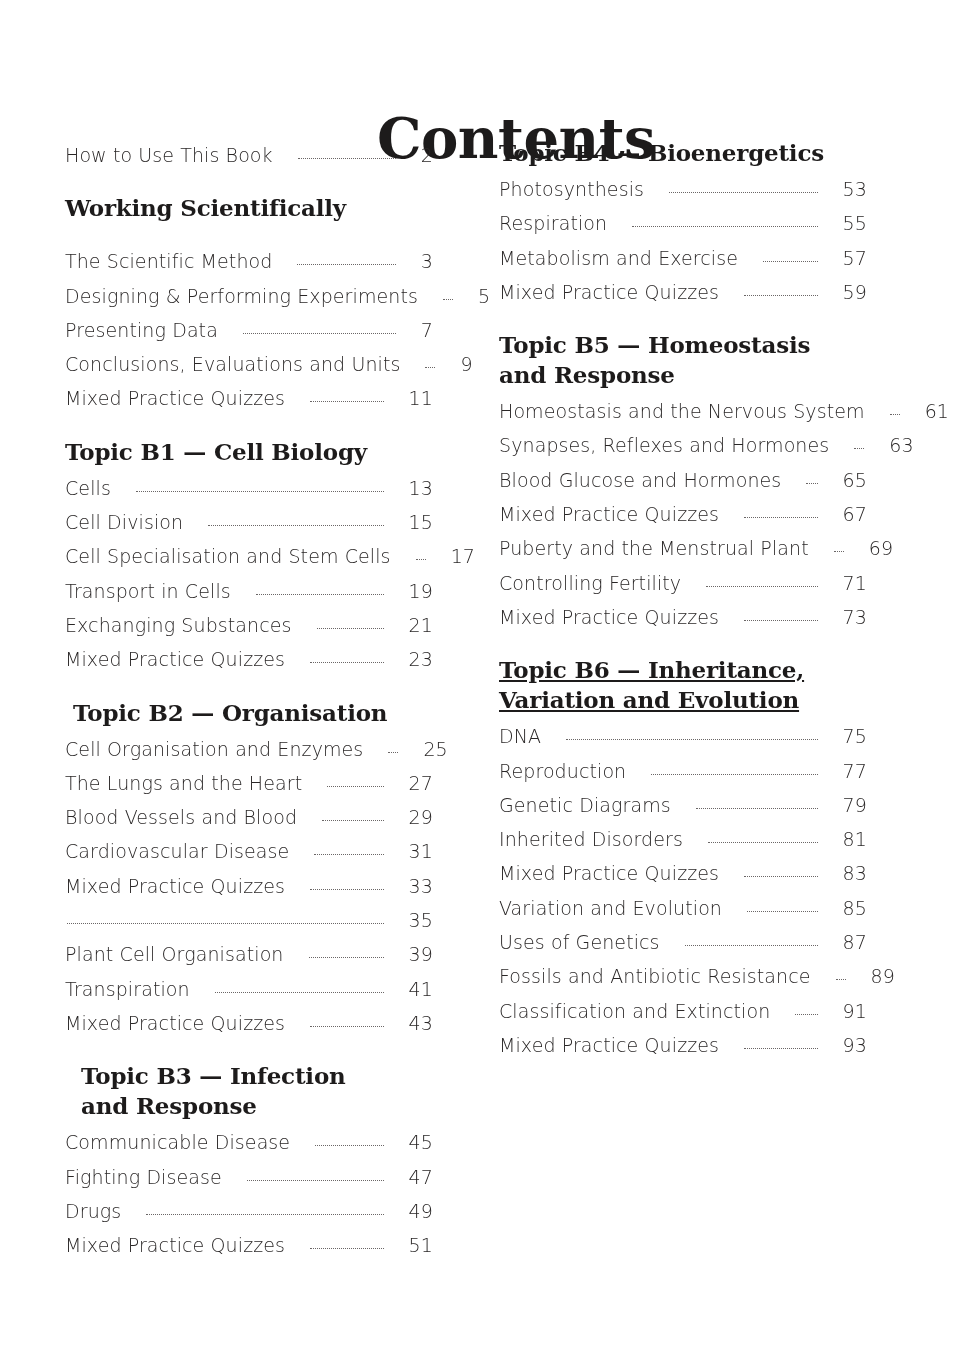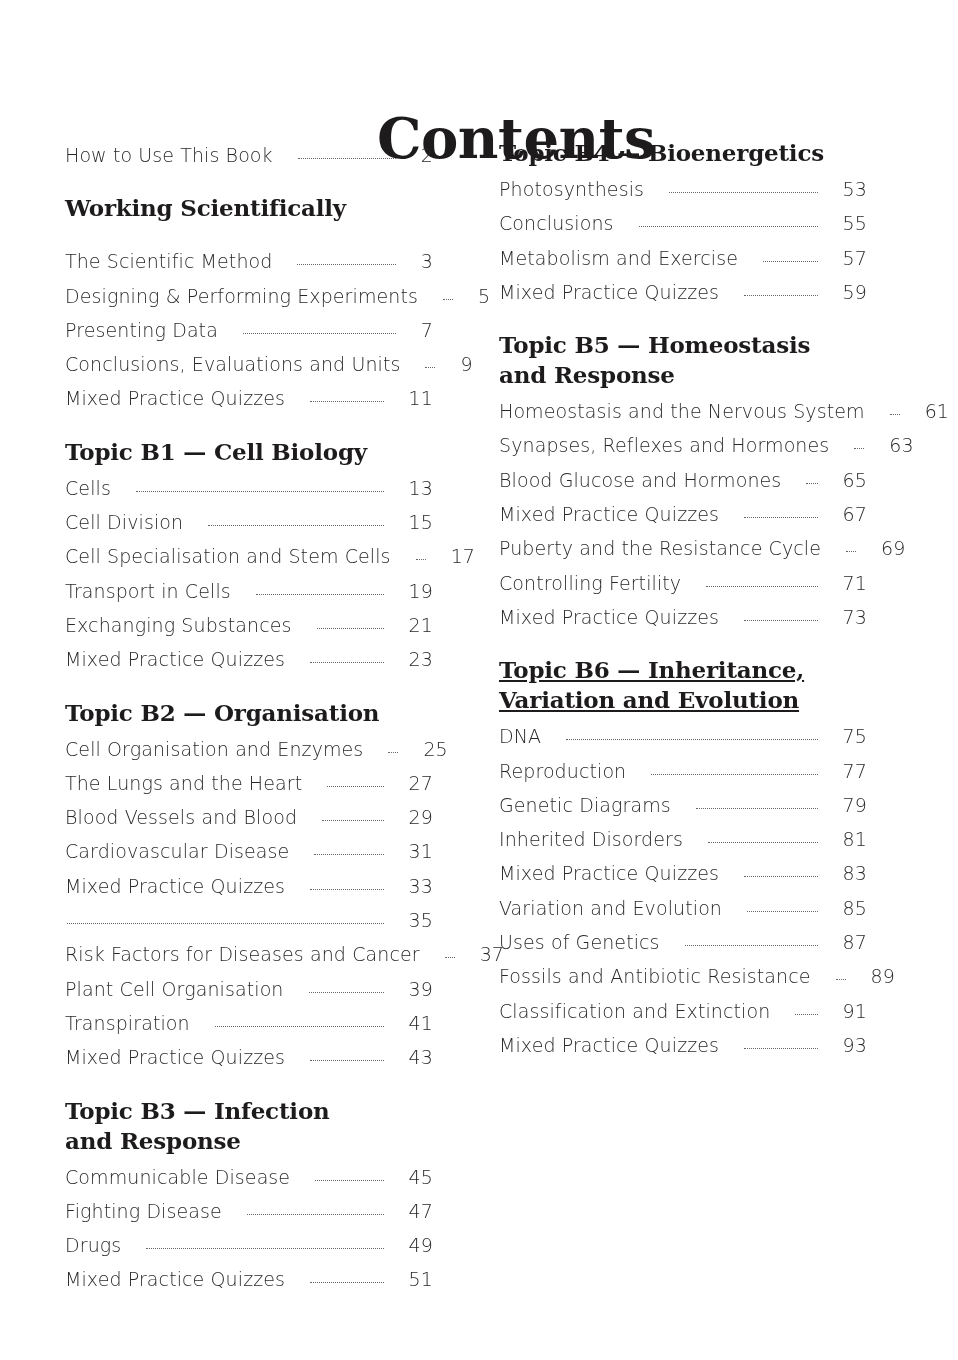--- a/index.html
+++ b/index.html
@@ -98,21 +98,21 @@
           <span class="dots"></span>
           <span class="page">21</span>
         </div>
         <div class="row">
           <span class="label">Mixed Practice Quizzes</span>
           <span class="dots"></span>
           <span class="page">23</span>
         </div>
       </div>
       <div class="section">
-        <h2 class="heading" style="margin: 0px 0px 4px;">Topic B2 — Organisation</h2>
+        <h2 class="heading" style="margin: 0px 8px 4px;">Topic B2 — Organisation</h2>
         <div class="row">
           <span class="label">Cell Organisation and Enzymes</span>
           <span class="dots"></span>
           <span class="page">25</span>
         </div>
         <div class="row">
           <span class="label">The Lungs and the Heart</span>
           <span class="dots"></span>
           <span class="page">27</span>
         </div>
@@ -129,42 +129,37 @@
         <div class="row">
           <span class="label">Mixed Practice Quizzes</span>
           <span class="dots"></span>
           <span class="page">33</span>
         </div>
         <div class="row">
           <span class="dots"></span>
           <span class="page">35</span>
         </div>
         <div class="row">
-          <span class="label">Risk Factors for Diseases and Cancer</span>
-          <span class="dots"></span>
-          <span class="page">37</span>
-        </div>
-        <div class="row">
           <span class="label">Plant Cell Organisation</span>
           <span class="dots"></span>
           <span class="page">39</span>
         </div>
         <div class="row">
           <span class="label">Transpiration</span>
           <span class="dots"></span>
           <span class="page">41</span>
         </div>
         <div class="row">
           <span class="label">Mixed Practice Quizzes</span>
           <span class="dots"></span>
           <span class="page">43</span>
         </div>
       </div>
       <div class="section">
-        <h2 class="heading" style="margin: 0px 0px 4px;">
+        <h2 class="heading" style="margin: 0px 16px 4px;">
           <span style="display: block;">Topic B3 — Infection</span>
           <span style="display: block;">and Response</span>
         </h2>
         <div class="row">
           <span class="label">Communicable Disease</span>
           <span class="dots"></span>
           <span class="page">45</span>
         </div>
         <div class="row">
           <span class="label">Fighting Disease</span>
@@ -188,21 +183,21 @@
 <div class="col right">
   <div id="right-sections">
       <div class="section first">
         <h2 class="heading" style="margin: 0px 0px 4px;">Topic B4 — Bioenergetics</h2>
         <div class="row">
           <span class="label">Photosynthesis</span>
           <span class="dots"></span>
           <span class="page">53</span>
         </div>
         <div class="row">
-          <span class="label">Conclusions</span>
+          <span class="label">Respiration</span>
           <span class="dots"></span>
           <span class="page">55</span>
         </div>
         <div class="row">
           <span class="label">Metabolism and Exercise</span>
           <span class="dots"></span>
           <span class="page">57</span>
         </div>
         <div class="row">
           <span class="label">Mixed Practice Quizzes</span>
@@ -229,21 +224,21 @@
           <span class="label">Blood Glucose and Hormones</span>
           <span class="dots"></span>
           <span class="page">65</span>
         </div>
         <div class="row">
           <span class="label">Mixed Practice Quizzes</span>
           <span class="dots"></span>
           <span class="page">67</span>
         </div>
         <div class="row">
-          <span class="label">Puberty and the Resistance Cycle</span>
+          <span class="label">Puberty and the Menstrual Plant</span>
           <span class="dots"></span>
           <span class="page">69</span>
         </div>
         <div class="row">
           <span class="label">Controlling Fertility</span>
           <span class="dots"></span>
           <span class="page">71</span>
         </div>
         <div class="row">
           <span class="label">Mixed Practice Quizzes</span>

